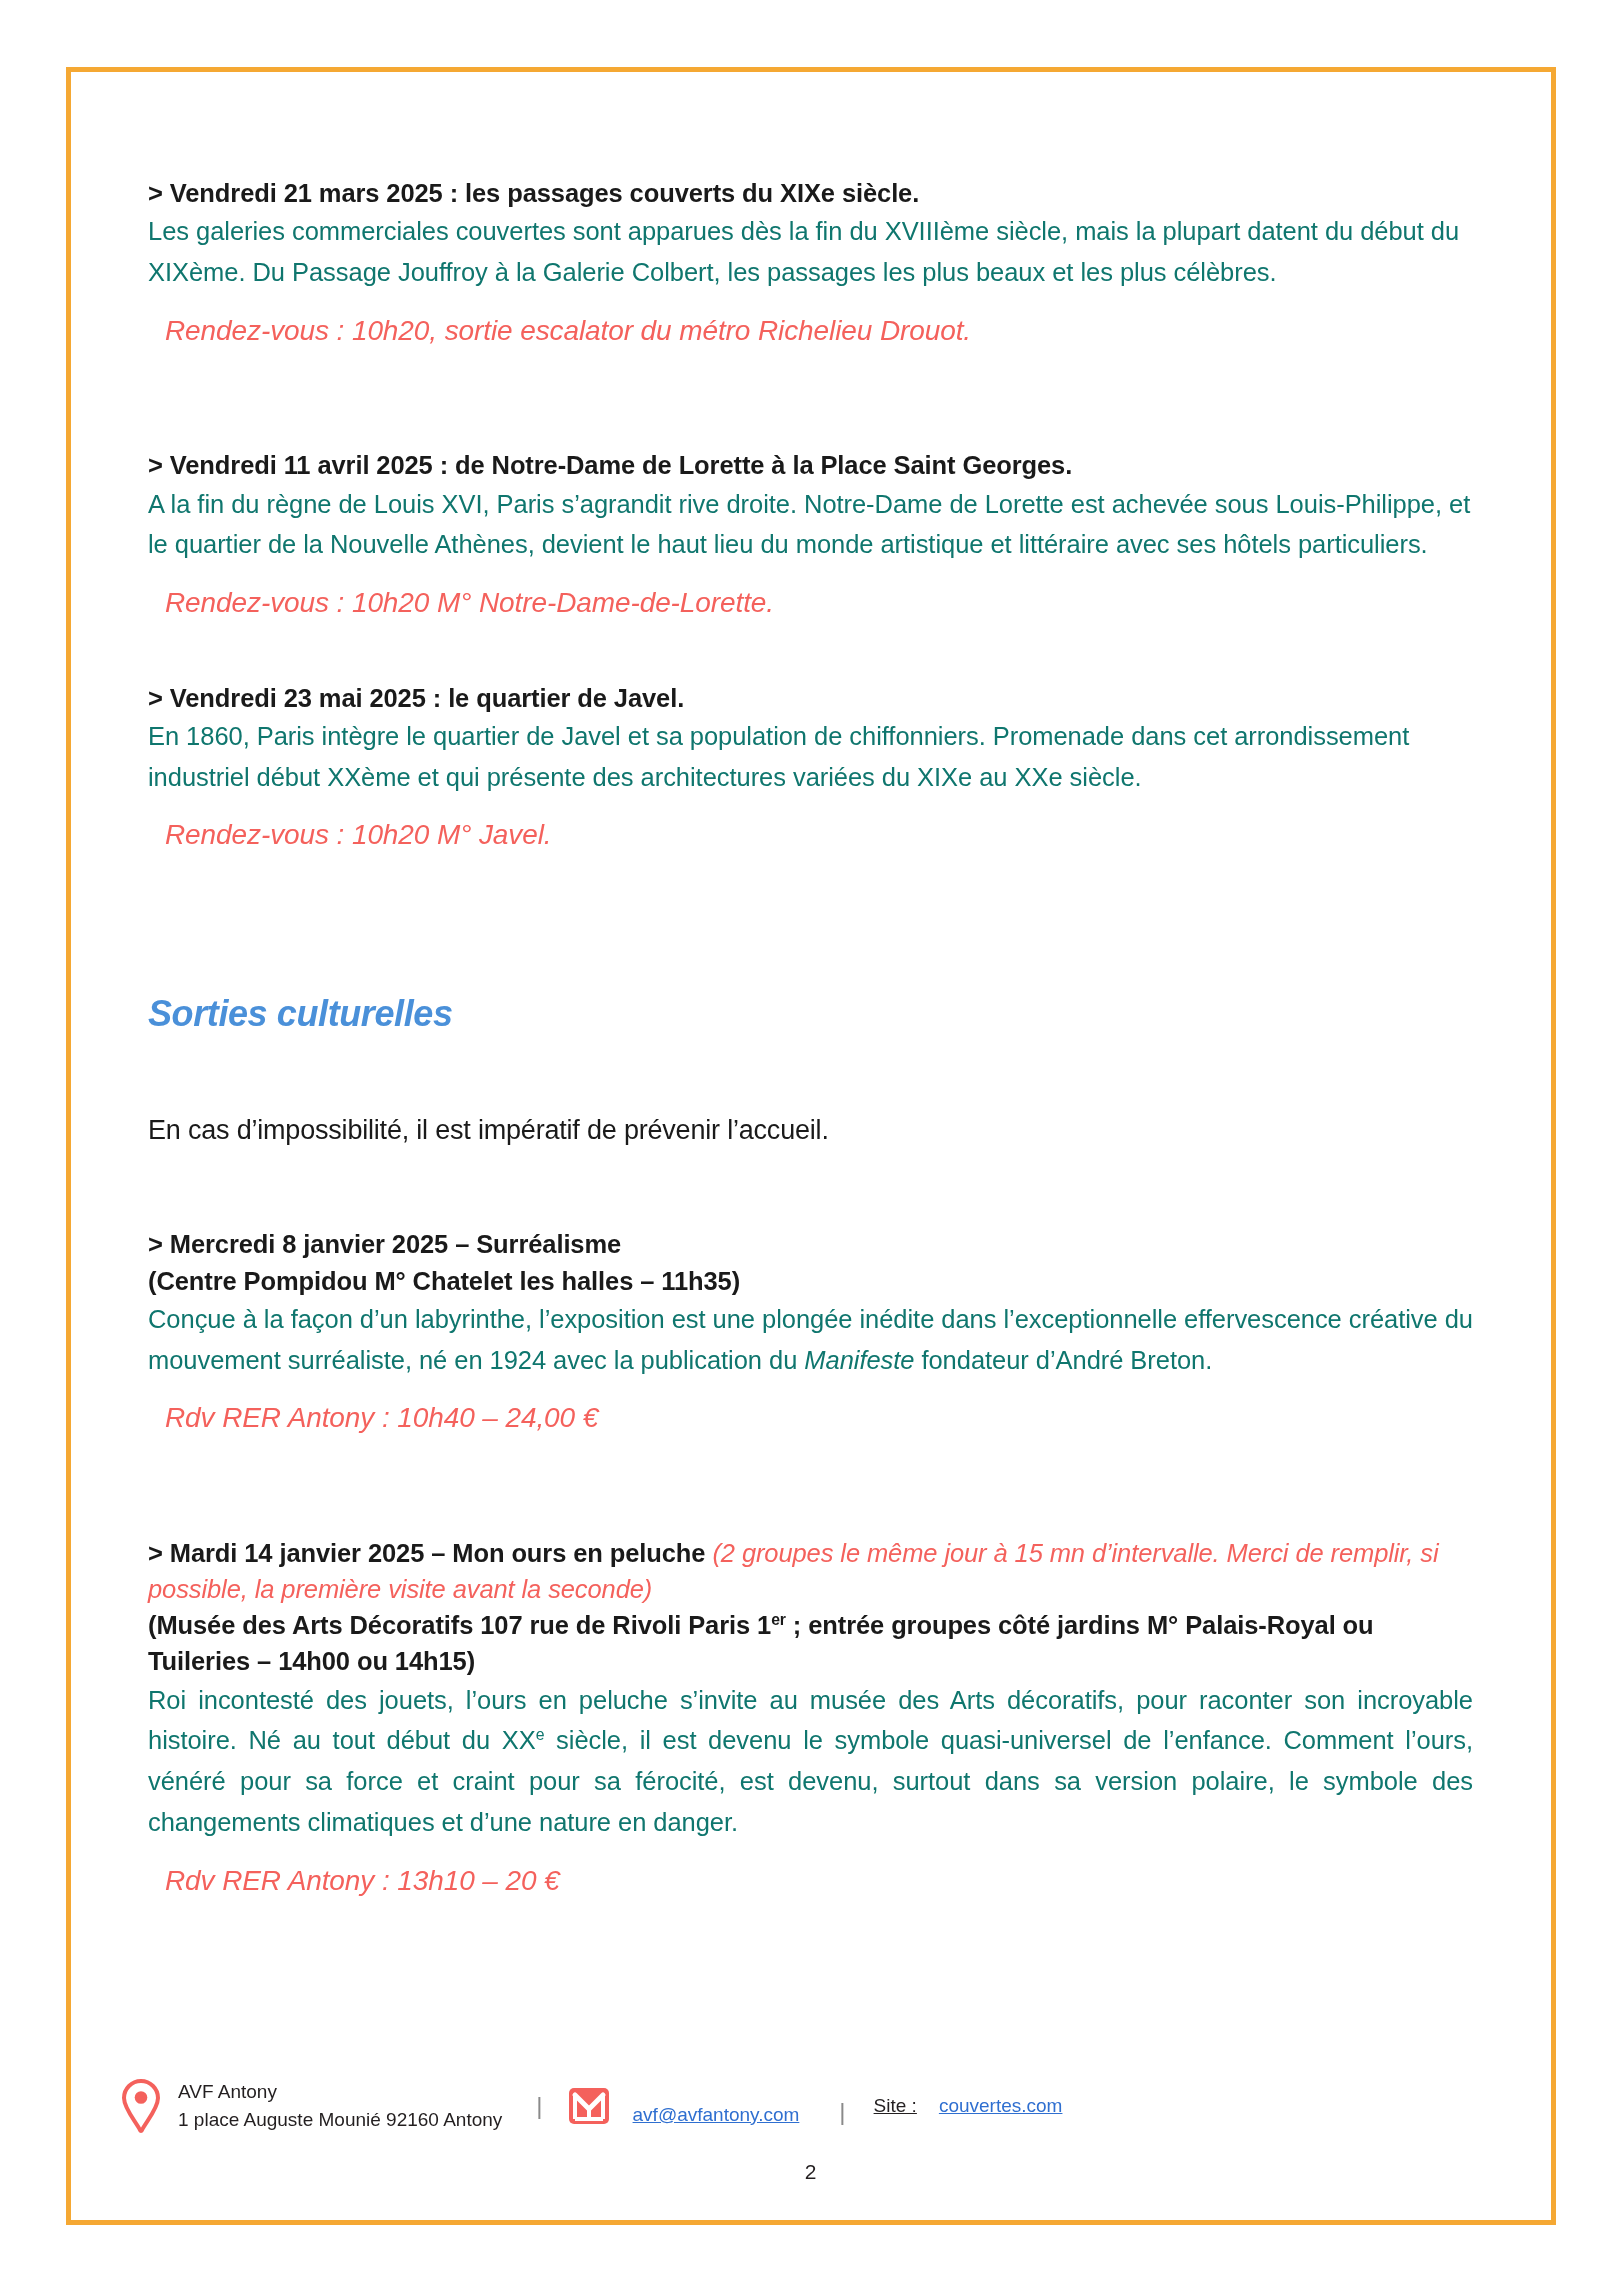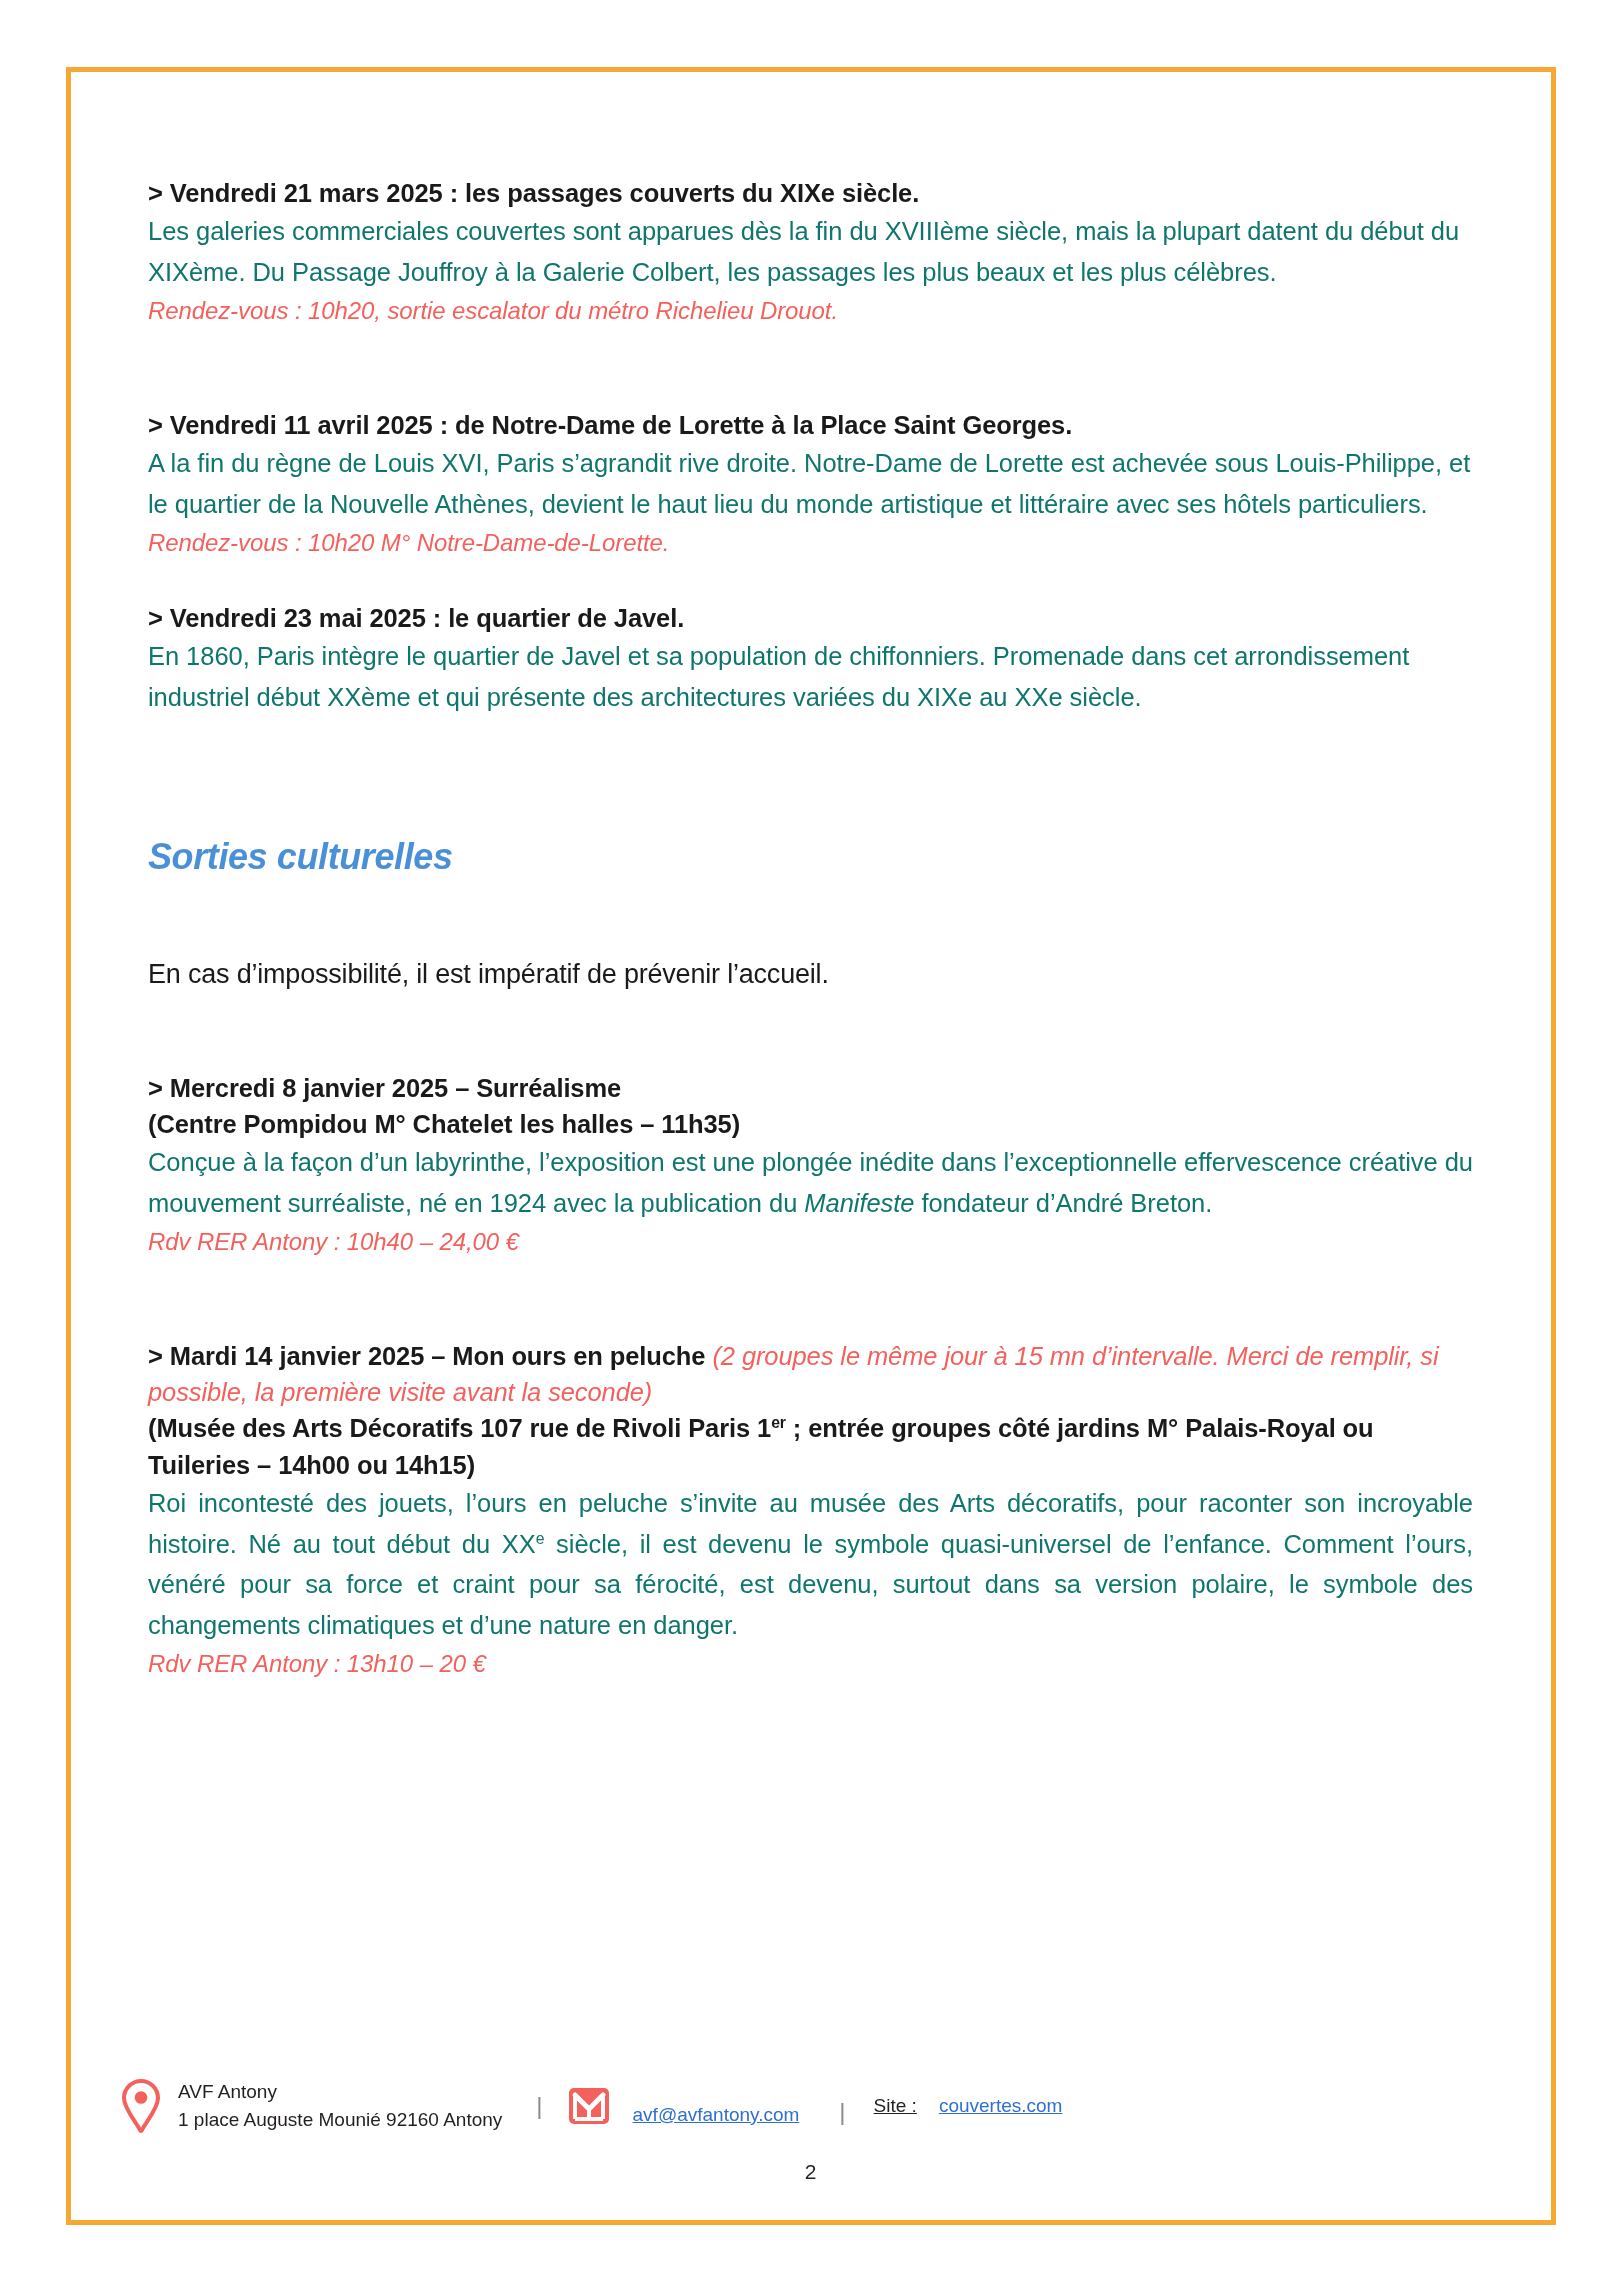--- a/index.html
+++ b/index.html
@@ -63,25 +63,25 @@
     margin: 0;
     letter-spacing: -0.05px;
   }
 
   .entry-body.justify {
     text-align: justify;
     text-align-last: left;
   }
 
   .rdv {
-    font-size: 24px;
+    font-size: 28px;
     font-style: italic;
     color: #f4615c;
     line-height: 1.52;
-    margin: 0;
+    margin: 17px;
     letter-spacing: -0.1px;
   }
 
   .red-italic {
     color: #f4615c;
     font-style: italic;
     font-weight: normal;
   }
 
   .ital {
@@ -223,20 +223,21 @@
       <p class="entry-title">&gt; Vendredi 11 avril 2025 : de Notre-Dame de Lorette à la Place Saint Georges.</p>
       <p class="entry-body">A la fin du règne de Louis XVI, Paris s’agrandit rive droite. Notre-Dame de Lorette est achevée sous Louis-Philippe, et le quartier de la Nouvelle Athènes, devient le haut lieu du monde artistique et littéraire avec ses hôtels particuliers.</p>
       <p class="rdv">Rendez-vous : 10h20 M° Notre-Dame-de-Lorette.</p>
     </div>
 
     <div class="gap-md"></div>
 
     <div class="entry">
       <p class="entry-title">&gt; Vendredi 23 mai 2025 : le quartier de Javel.</p>
       <p class="entry-body">En 1860, Paris intègre le quartier de Javel et sa population de chiffonniers. Promenade dans cet arrondissement industriel début XXème et qui présente des architectures variées du XIXe au XXe siècle.</p>
+      <p class="rdv">Rendez-vous : 10h20 M° Javel.</p>
     </div>
 
     <div class="gap-xl"></div>
 
     <p class="section-heading">Sorties culturelles</p>
 
     <div class="gap-lg"></div>
 
     <p class="notice">En cas d’impossibilité, il est impératif de prévenir l’accueil.</p>
 

